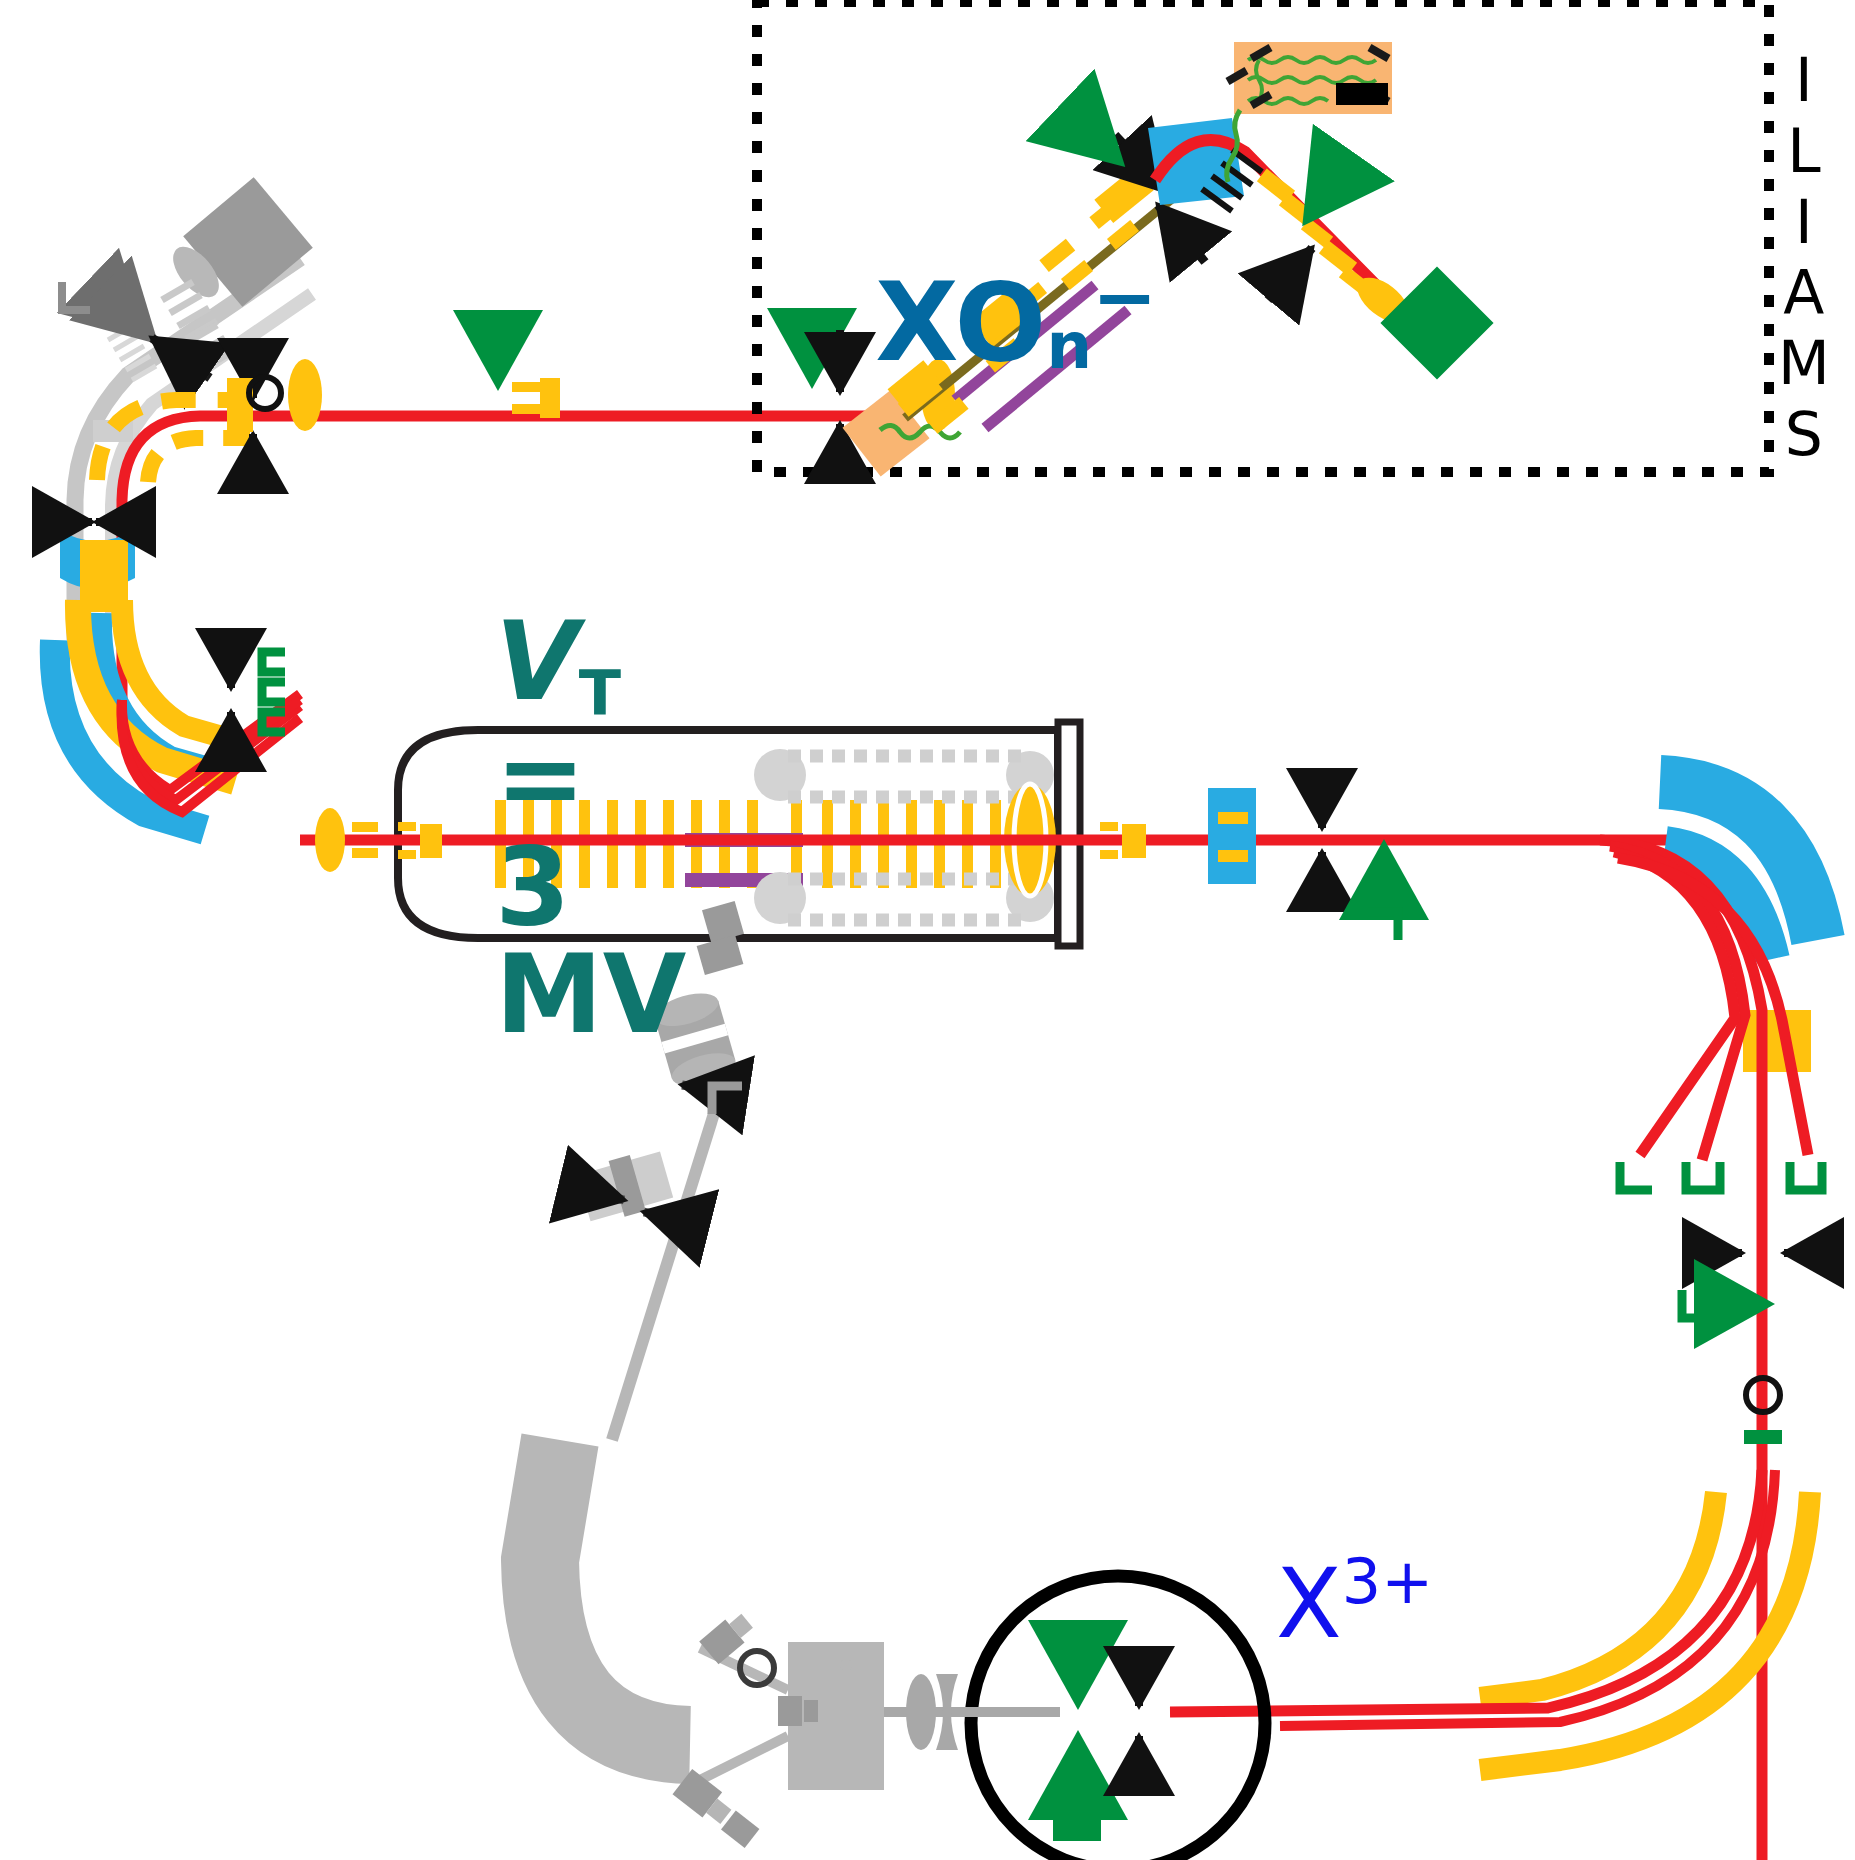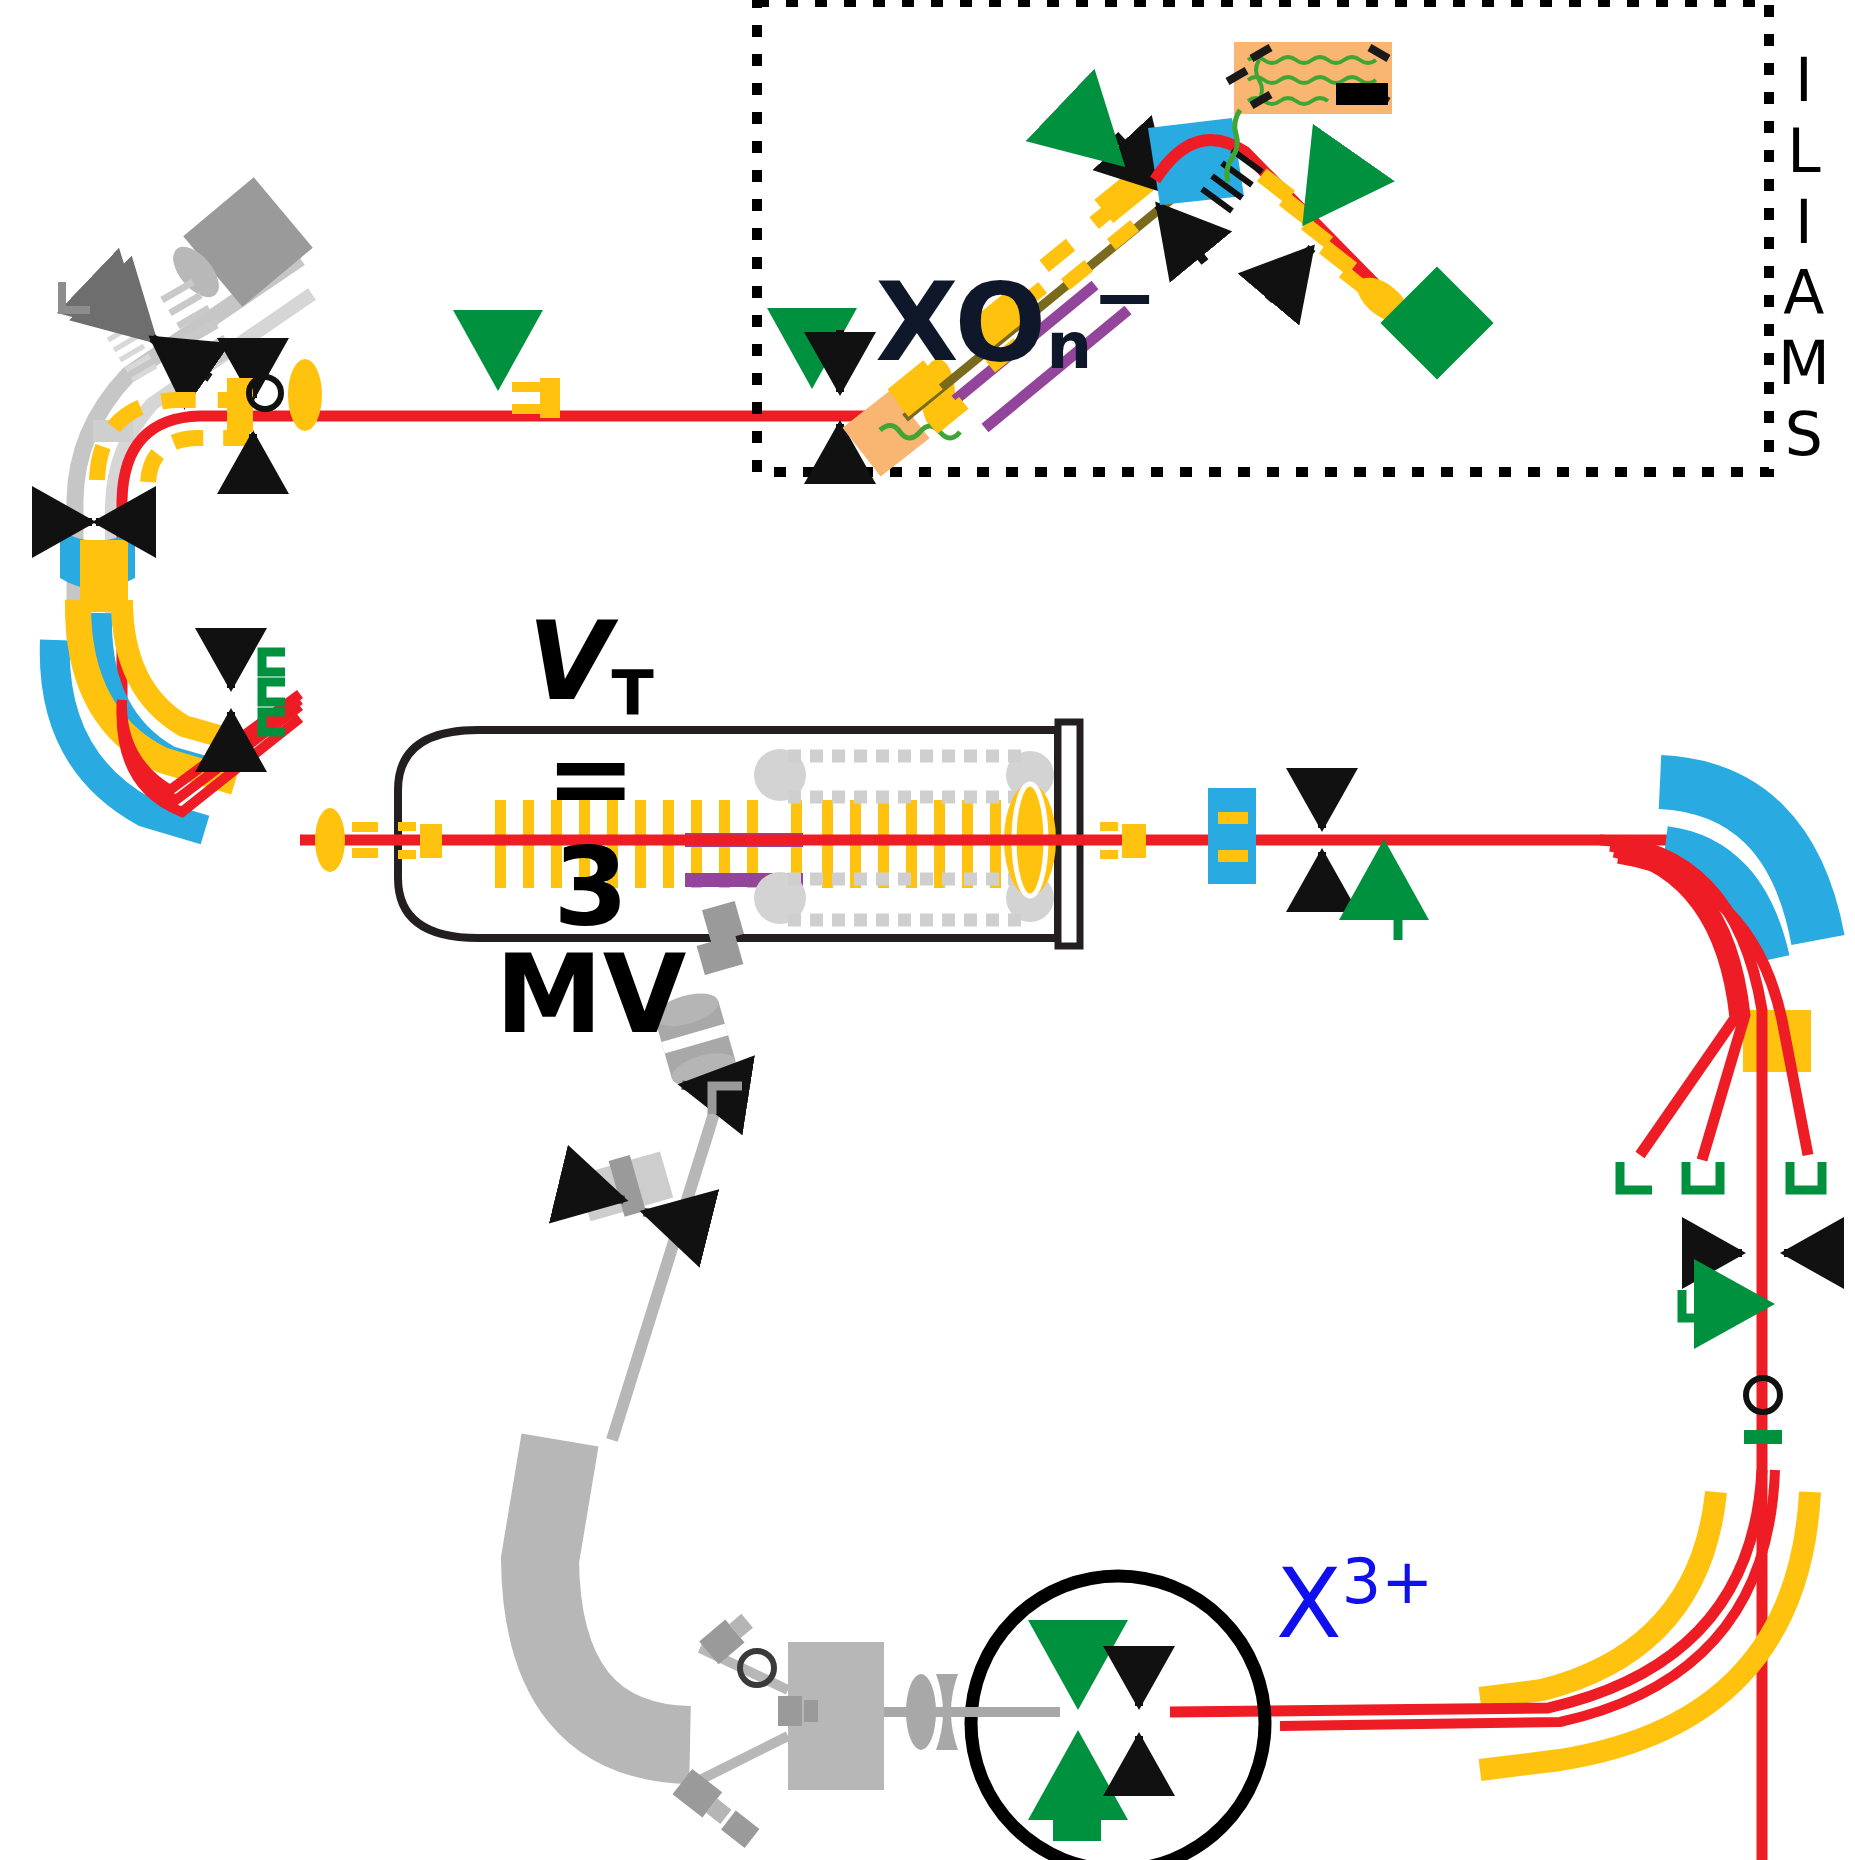--- a/index.html
+++ b/index.html
@@ -3,31 +3,31 @@
 <meta charset="utf-8">
 <style>
   html,body{margin:0;padding:0;background:#ffffff;}
   body{font-family:"DejaVu Sans","Liberation Sans",sans-serif;}
   #stage{position:relative;width:1855px;height:1860px;background:#fff;overflow:hidden;}
   #stage svg{position:absolute;left:0;top:0;}
 
   .lbl{position:absolute;white-space:pre;line-height:1;}
 
   
-  #xon-label{left:800px;top:150px;font-size:108px;font-weight:700;color:#0f172a;
+  #xon-label{left:800px;top:150px;font-size:108px;font-weight:700;color:#0369a1;
              font-family:"DejaVu Sans","Liberation Sans",sans-serif;}
   #xon-label .sub{font-size:64px;vertical-align:-0.12em;}
   #xon-label .sup{font-size:78px;vertical-align:0.46em;}
 
   
   #x3-label{left:1215px;top:1455px;font-size:96px;font-weight:400;color:#1010ee;}
   #x3-label .sup{font-size:62px;vertical-align:0.55em;}
 
   
-  #vt-label{left:420px;top:500px;font-size:108px;font-weight:700;color:#000000;text-align:center;}
+  #vt-label{left:420px;top:500px;font-size:108px;font-weight:700;color:#0f766e;}
   #vt-label .it{font-style:italic;}
   #vt-label .sub{font-size:62px;font-style:normal;vertical-align:-0.25em;font-weight:700;}
 
   
   #iliams-label{left:1778px;top:45px;font-size:60px;font-weight:400;color:#000;
                 display:flex;flex-direction:column;align-items:center;line-height:1.18;}
 </style>
 </head>
 <body>
 

